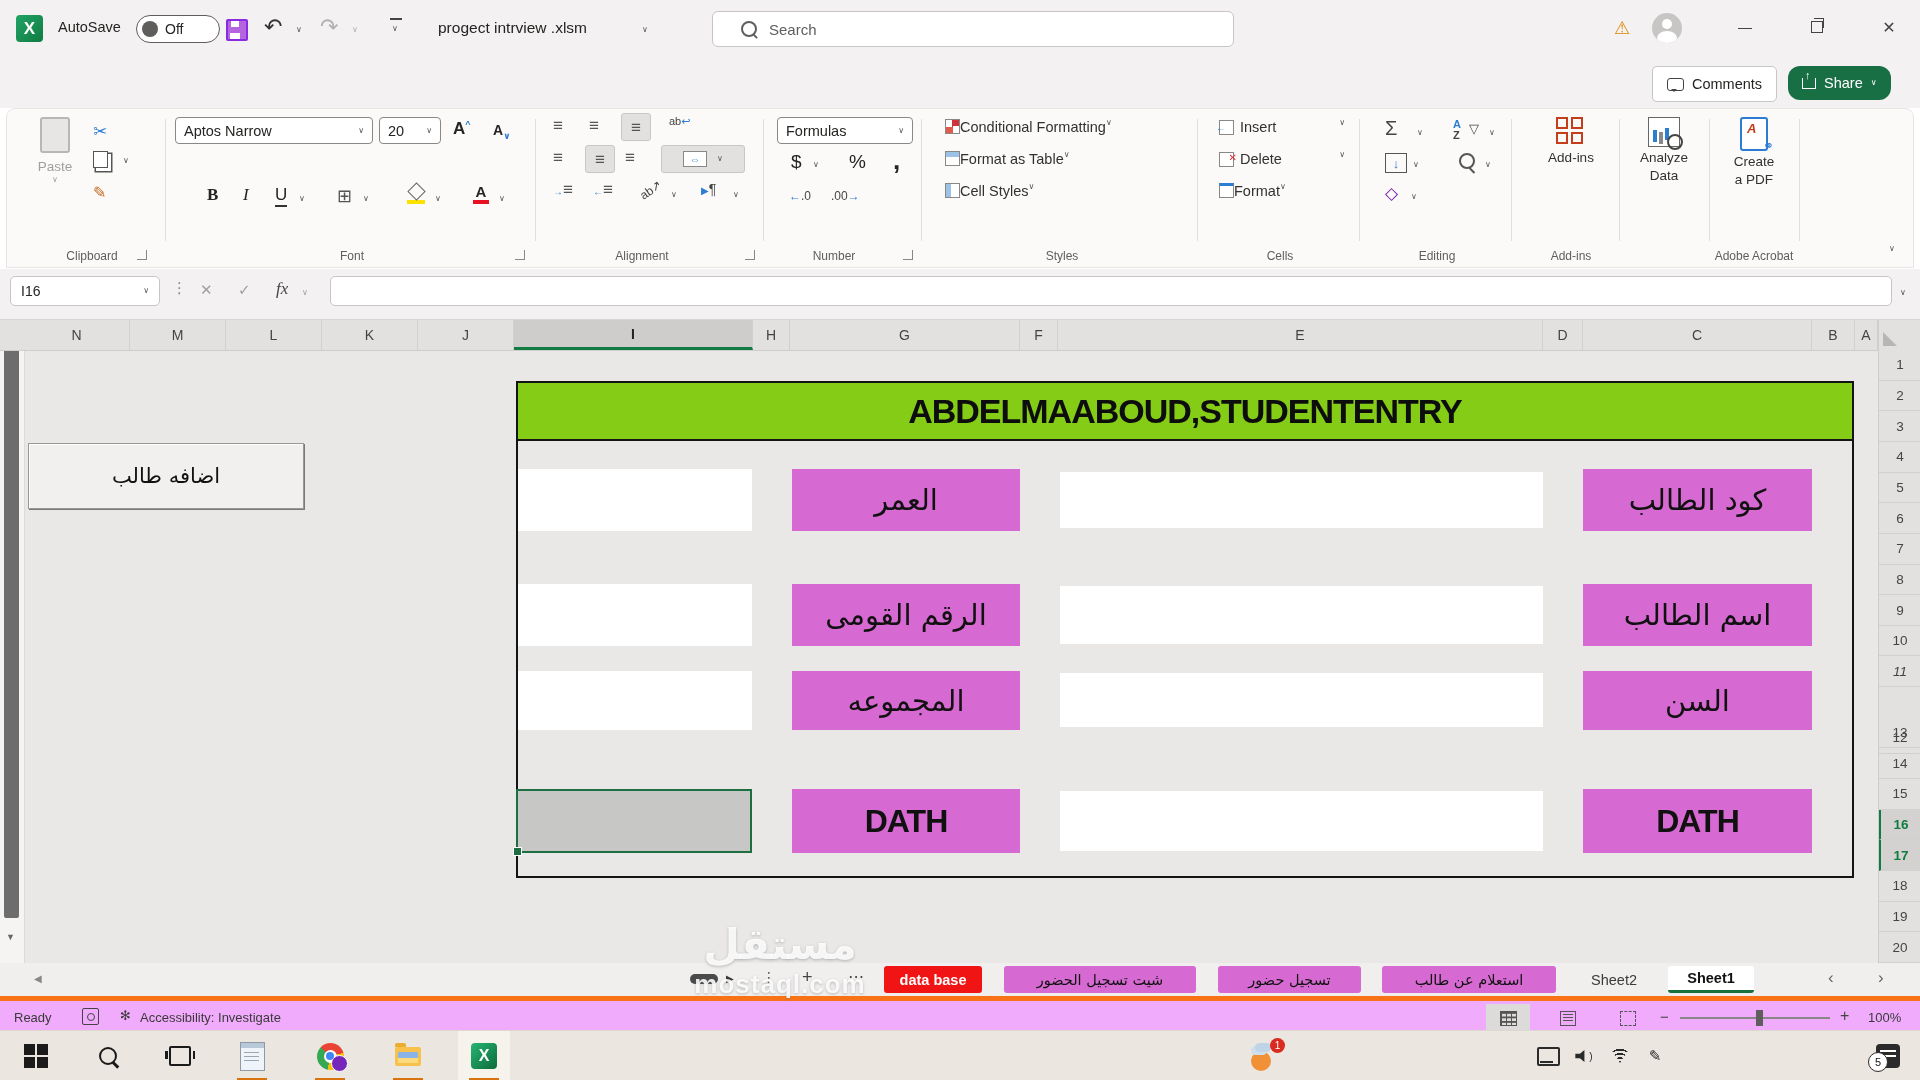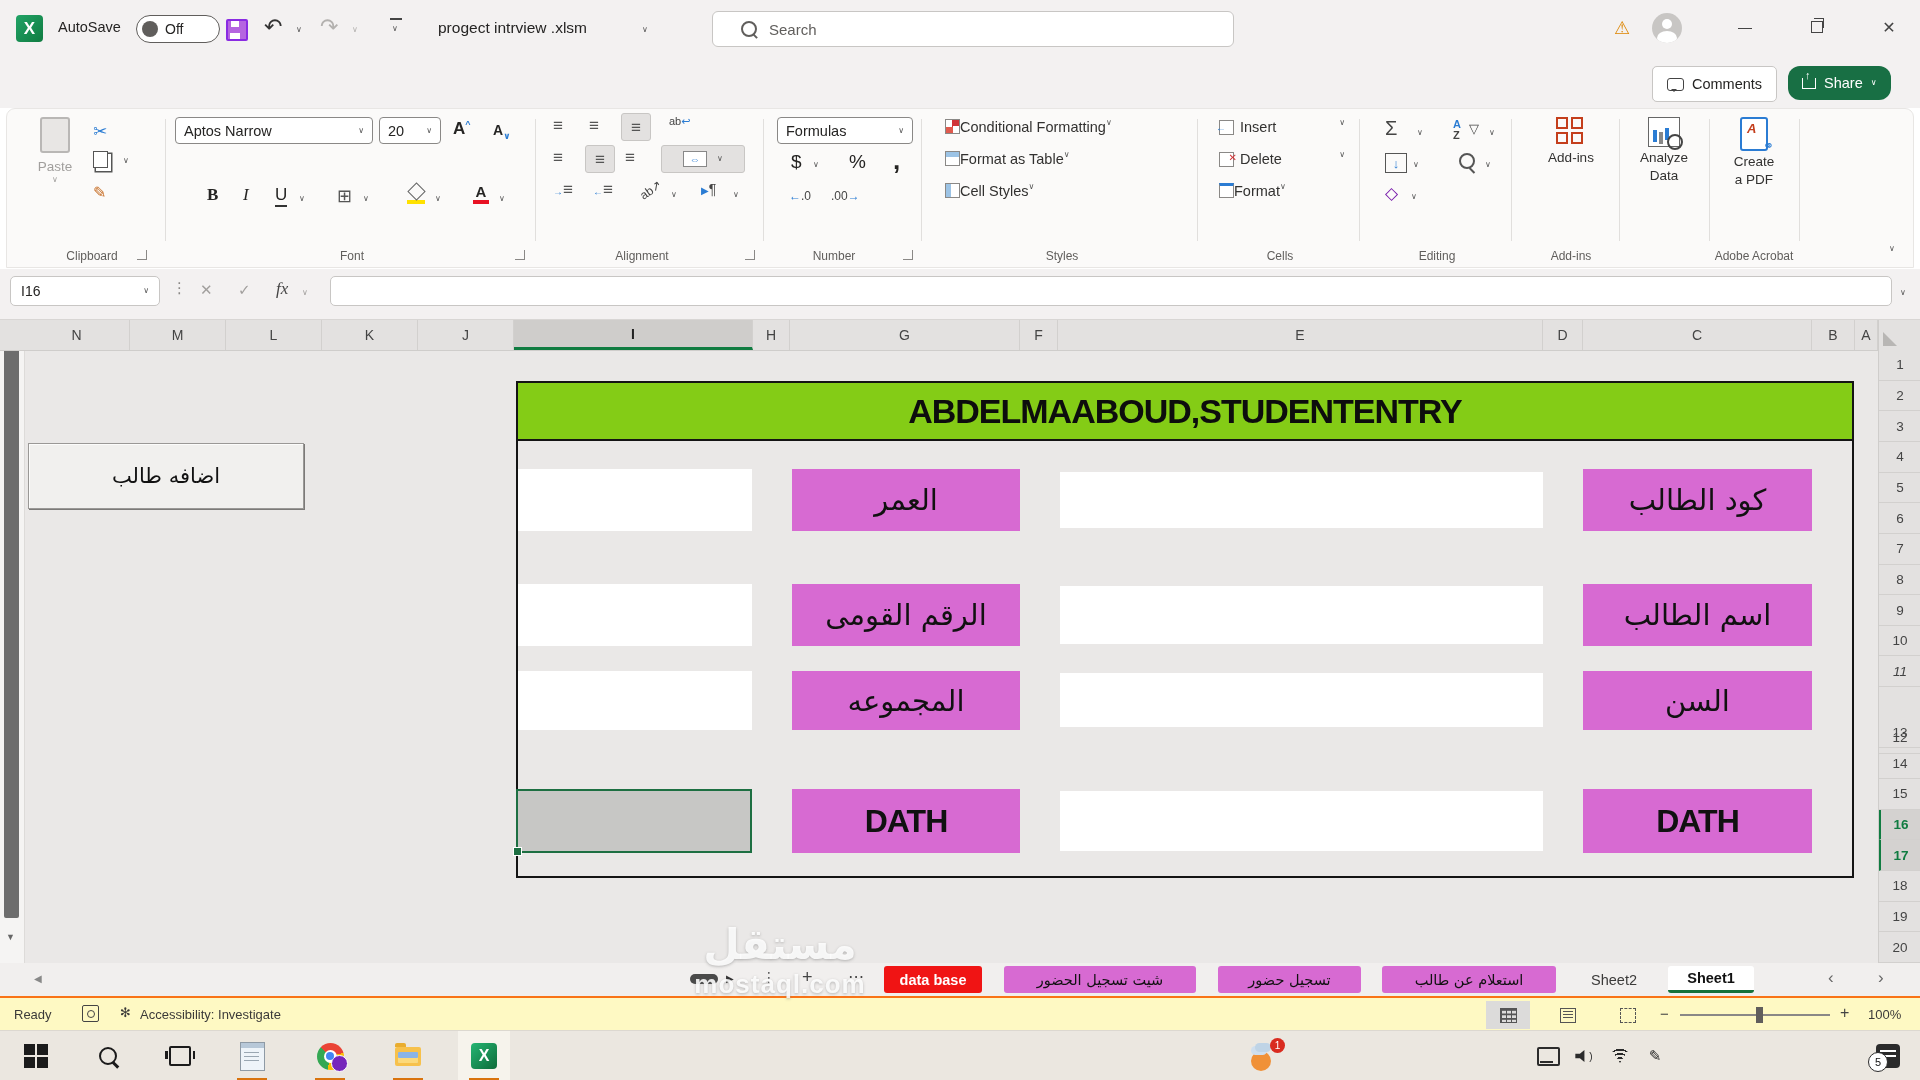--- a/index.html
+++ b/index.html
@@ -82,21 +82,21 @@
   .selcell{position:absolute;background:#c7c7c5;border:2.5px solid #1d6f42;box-sizing:border-box}
   .selcell:after{content:"";position:absolute;left:-5px;bottom:-5px;width:7px;height:7px;background:#1d6f42;border:1.5px solid #fff}
   
   #tabbar{left:0;top:963px;width:1920px;height:33px;background:#f1efee;border-bottom:1px solid #e1dfdd}
   .stab{position:absolute;top:3px;height:27px;display:flex;align-items:center;justify-content:center;font-size:14.5px;border-radius:3px;box-sizing:border-box;padding:0 6px}
   .stab.red{background:#f01414;color:#fff;font-weight:bold}
   .stab.magenta{background:#d76ad2;color:#111}
   .stab.plain{color:#3b3a39}
   .stab.active{background:#fff;color:#111;font-weight:bold;border-bottom:3px solid #15713b}
   
-  #statusbar{left:0;top:996px;width:1920px;height:34px;background:#fef9c3;border-top:2px solid #f97316;font-size:13px;color:#3b3a39}
+  #statusbar{left:0;top:996px;width:1920px;height:34px;background:#f0abfc;border-top:5px solid #f97316;font-size:13px;color:#3b3a39}
   .viewbtn{width:44px;height:28px;display:flex;align-items:center;justify-content:center}
   .vb-grid{width:15px;height:13px;background:
       linear-gradient(#555 0 1.5px,transparent 0) 0 0/100% 4.5px,
       linear-gradient(90deg,#555 0 1.5px,transparent 0) 0 0/5px 100%;border:1.5px solid #555}
   .vb-page{width:14px;height:13px;border:1.5px solid #555;position:relative}
   .vb-page:before{content:"";position:absolute;left:2px;top:2px;right:2px;height:1.5px;background:#555;box-shadow:0 3px 0 #555,0 6px 0 #555}
   .vb-break{width:14px;height:13px;border:1.5px dashed #555}
   .zoomtrack{width:150px;height:2px;background:#8a8886;position:relative}
   .zoomthumb{position:absolute;left:76px;top:-7px;width:7px;height:16px;background:#605e5c}
   

